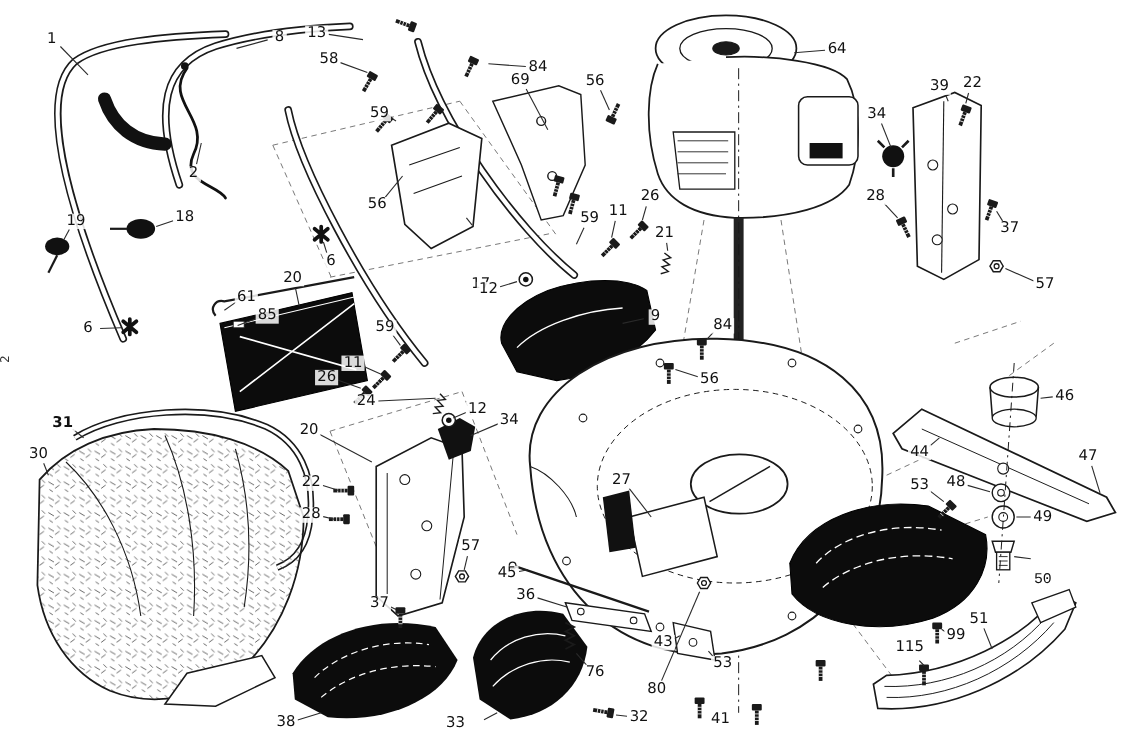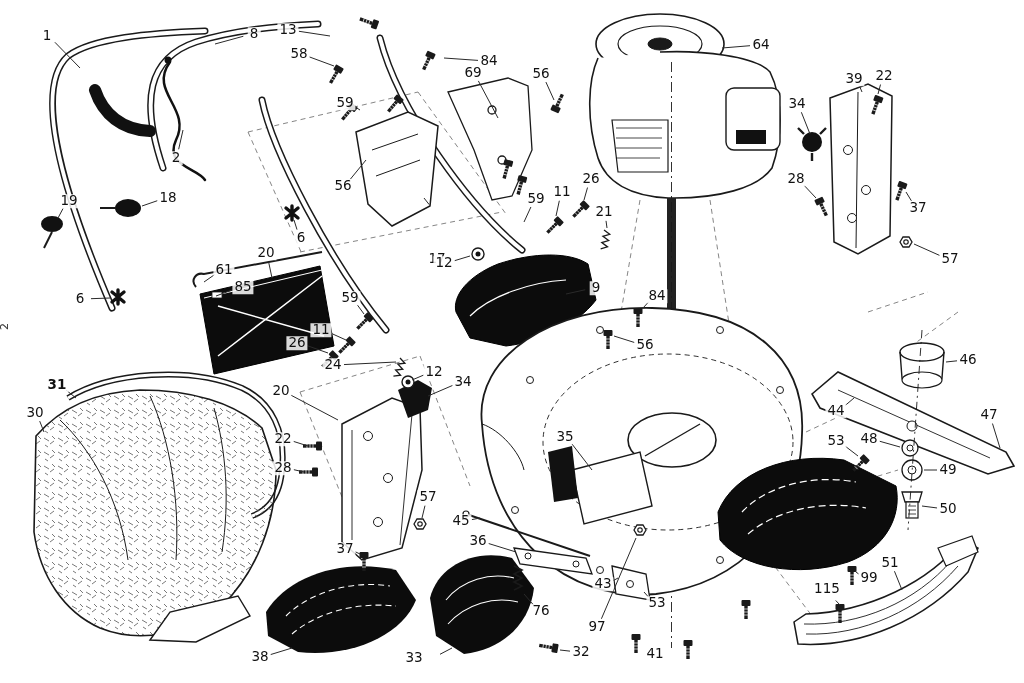--- a/index.html
+++ b/index.html
@@ -370,35 +370,35 @@
       <div class="callout" style="left: 463px; top: 382px;">34</div>
       <div class="callout" style="left: 281px; top: 391px;">20</div>
       <div class="callout" style="left: 57px; top: 385px; font-weight: bold;">31</div>
       <div class="callout" style="left: 35px; top: 413px;">30</div>
       <div class="callout" style="left: 968px; top: 360px;">46</div>
       <div class="callout" style="left: 836px; top: 411px;">44</div>
       <div class="callout" style="left: 989px; top: 415px;">47</div>
       <div class="callout" style="left: 836px; top: 441px;">53</div>
       <div class="callout" style="left: 869px; top: 439px;">48</div>
       <div class="callout" style="left: 283px; top: 439px;">22</div>
-      <div class="callout" style="left: 565px; top: 437px;">35</div>
+      <div class="callout" style="left: 565px; top: 437px;">27</div>
       <div class="callout" style="left: 948px; top: 470px;">49</div>
       <div class="callout" style="left: 283px; top: 468px;">28</div>
       <div class="callout" style="left: 428px; top: 497px;">57</div>
-      <div class="callout" style="left: 948px; top: 509px;">50</div>
+      <div class="callout" style="left: 948px; top: 528px; font-family: Liberation Mono, monospace;">50</div>
       <div class="callout" style="left: 461px; top: 521px;">45</div>
       <div class="callout" style="left: 478px; top: 541px;">36</div>
       <div class="callout" style="left: 345px; top: 549px;">37</div>
       <div class="callout" style="left: 890px; top: 563px;">51</div>
       <div class="callout" style="left: 869px; top: 578px;">99</div>
       <div class="callout" style="left: 827px; top: 589px;">115</div>
       <div class="callout" style="left: 603px; top: 584px;">43</div>
       <div class="callout" style="left: 657px; top: 603px;">53</div>
       <div class="callout" style="left: 541px; top: 611px;">76</div>
-      <div class="callout" style="left: 597px; top: 627px;">97</div>
+      <div class="callout" style="left: 597px; top: 627px;">80</div>
       <div class="callout" style="left: 581px; top: 652px;">32</div>
       <div class="callout" style="left: 655px; top: 654px;">41</div>
       <div class="callout" style="left: 414px; top: 658px;">33</div>
       <div class="callout" style="left: 260px; top: 657px;">38</div>
     </div>
 
   <div id="edge-marker">2</div>
 </div>
 
 </body></html>

